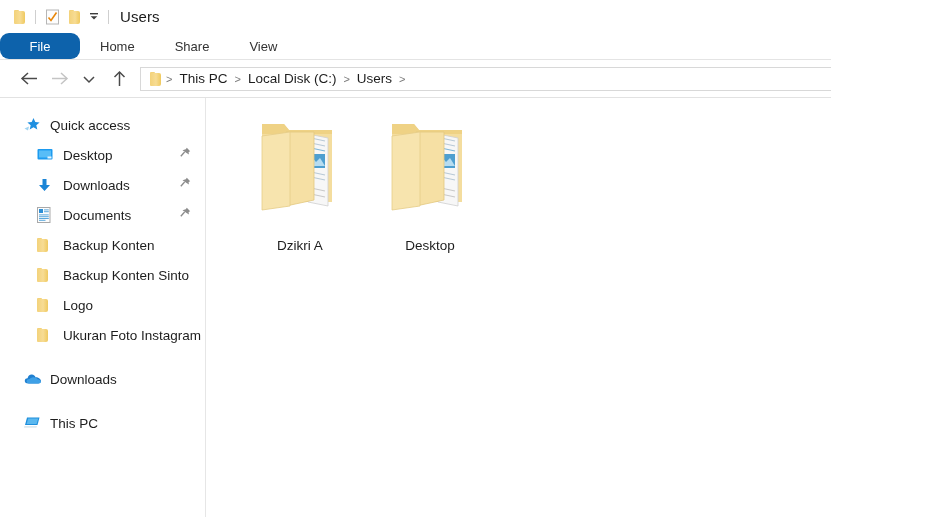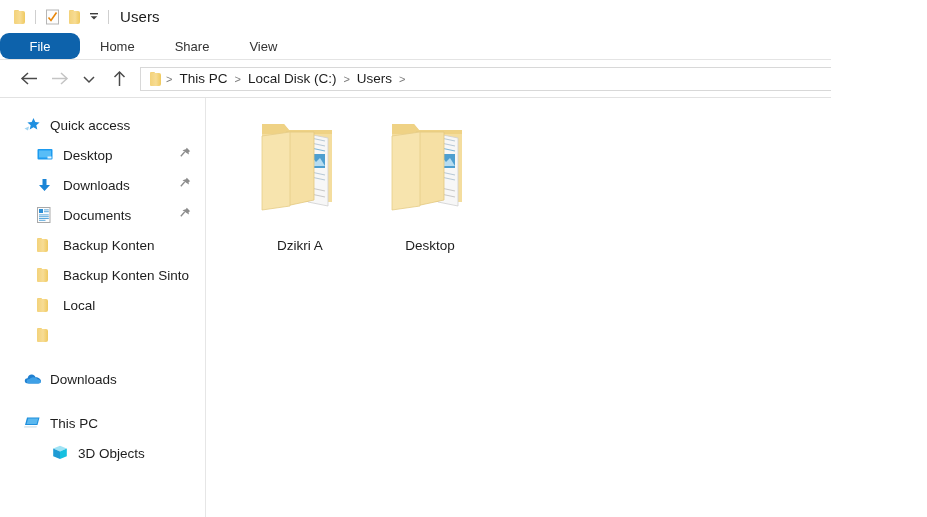--- a/index.html
+++ b/index.html
@@ -271,30 +271,31 @@
         <span class="lbl">Backup Konten Sinto</span>
       </div>
 
       <div class="srow lvl1">
         <span class="ico">
           <div class="mini-folder">
               <div class="fold"></div>
               <div class="back"></div>
             </div>
         </span>
-        <span class="lbl">Local</span>
+        <span class="lbl">Logo</span>
       </div>
 
       <div class="srow lvl1">
         <span class="ico">
           <div class="mini-folder">
               <div class="fold"></div>
               <div class="back"></div>
             </div>
         </span>
+        <span class="lbl">Ukuran Foto Instagram</span>
       </div>
 
       <div class="spacer"></div>
 
       <div class="srow">
         <span class="ico">
           <svg width="18" height="12" viewBox="0 0 18 12">
             <path d="M4.2 10.5 C1.9 10.5 0.6 9 0.8 7.4 C1 6 2.2 5.1 3.6 5.2 C3.9 3 5.7 1.5 7.8 1.6 C9.7 1.7 11.2 3 11.6 4.6 C12.1 4.3 12.8 4.2 13.5 4.4 C15.3 4.8 16.6 6 16.9 7.6 C17.2 9.2 16 10.5 14.2 10.5 Z" fill="#1f7fd0"></path>
             <path d="M8.5 4.4 C10.4 4.2 12.6 4.9 13.5 6.3 C15.2 6.5 16.7 7.3 17 8.5 C17.2 9.7 16 10.5 14.2 10.5 L5.5 10.5 C3.6 10.5 2.4 9.4 2.6 8.1 C2.8 6.7 4.2 5.9 5.8 6.1 C6.1 5.2 7.1 4.5 8.5 4.4 Z" fill="#3ea0e6"></path>
           </svg>
@@ -308,30 +309,20 @@
         <span class="ico">
           <svg width="17" height="14" viewBox="0 0 17 14">
             <path d="M3 1.5 L15.5 1.5 L13.5 9 L1 9 Z" fill="#1f8fdc"></path>
             <path d="M4.2 2.6 L14.2 2.6 L12.6 8 L2.6 8 Z" fill="#5ab8ef"></path>
             <path d="M0.3 10 L13 10 L12.4 11.8 L0 11.8 Z" fill="#dce8ef"></path>
           </svg>
         </span>
         <span class="lbl">This PC</span>
       </div>
 
-      <div class="srow lvl2">
-        <span class="ico">
-          <svg width="16" height="16" viewBox="0 0 16 16">
-            <path d="M8 0.8 L14.8 3.6 L8 6.4 L1.2 3.6 Z" fill="#9fe3f5"></path>
-            <path d="M1.2 3.6 L8 6.4 L8 14 L1.2 11.2 Z" fill="#1f9bd4"></path>
-            <path d="M14.8 3.6 L8 6.4 L8 14 L14.8 11.2 Z" fill="#16c0e0"></path>
-          </svg>
-        </span>
-        <span class="lbl">3D Objects</span>
-      </div>
 
     </div>
 
     <div class="content">
       <div class="grid">
 
         <div class="item">
           <svg class="bigfolder" viewBox="0 0 88 108">
 
             <path d="M6 14 L28 14 L33 20 L76 20 L76 92 L6 92 Z" fill="#f4dd9e"></path>

